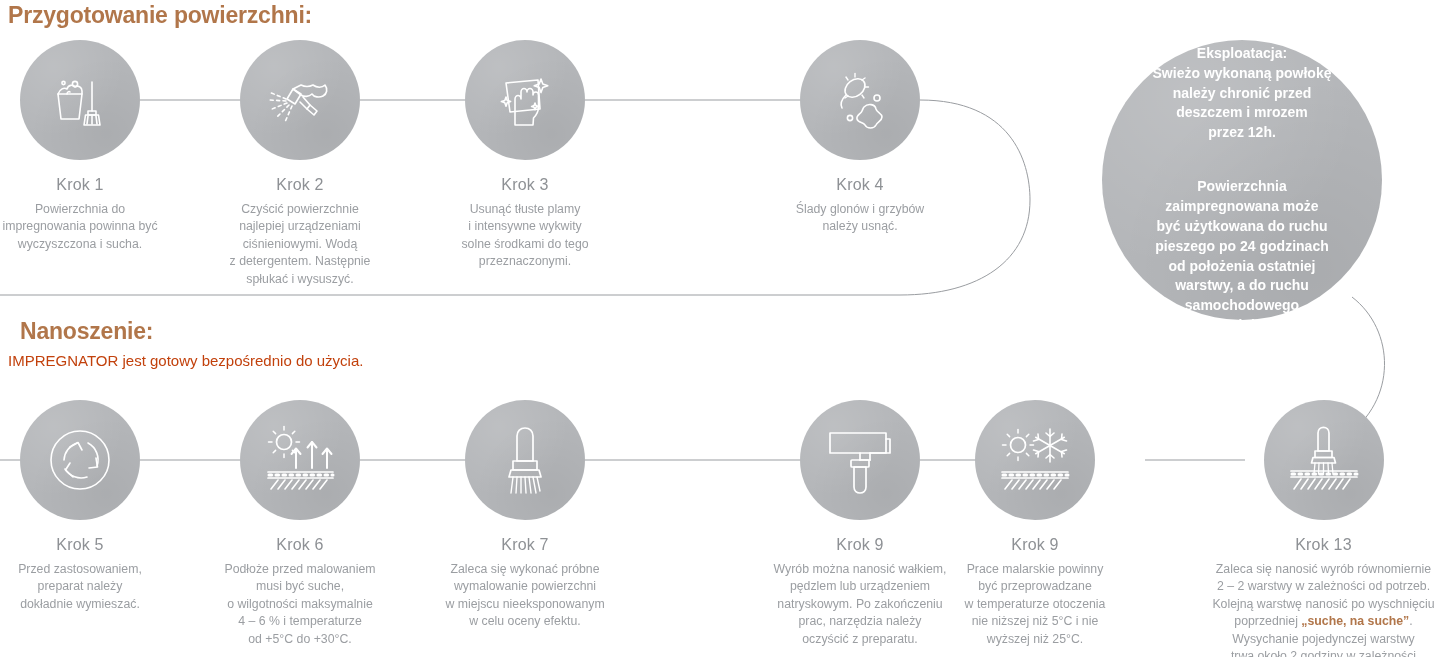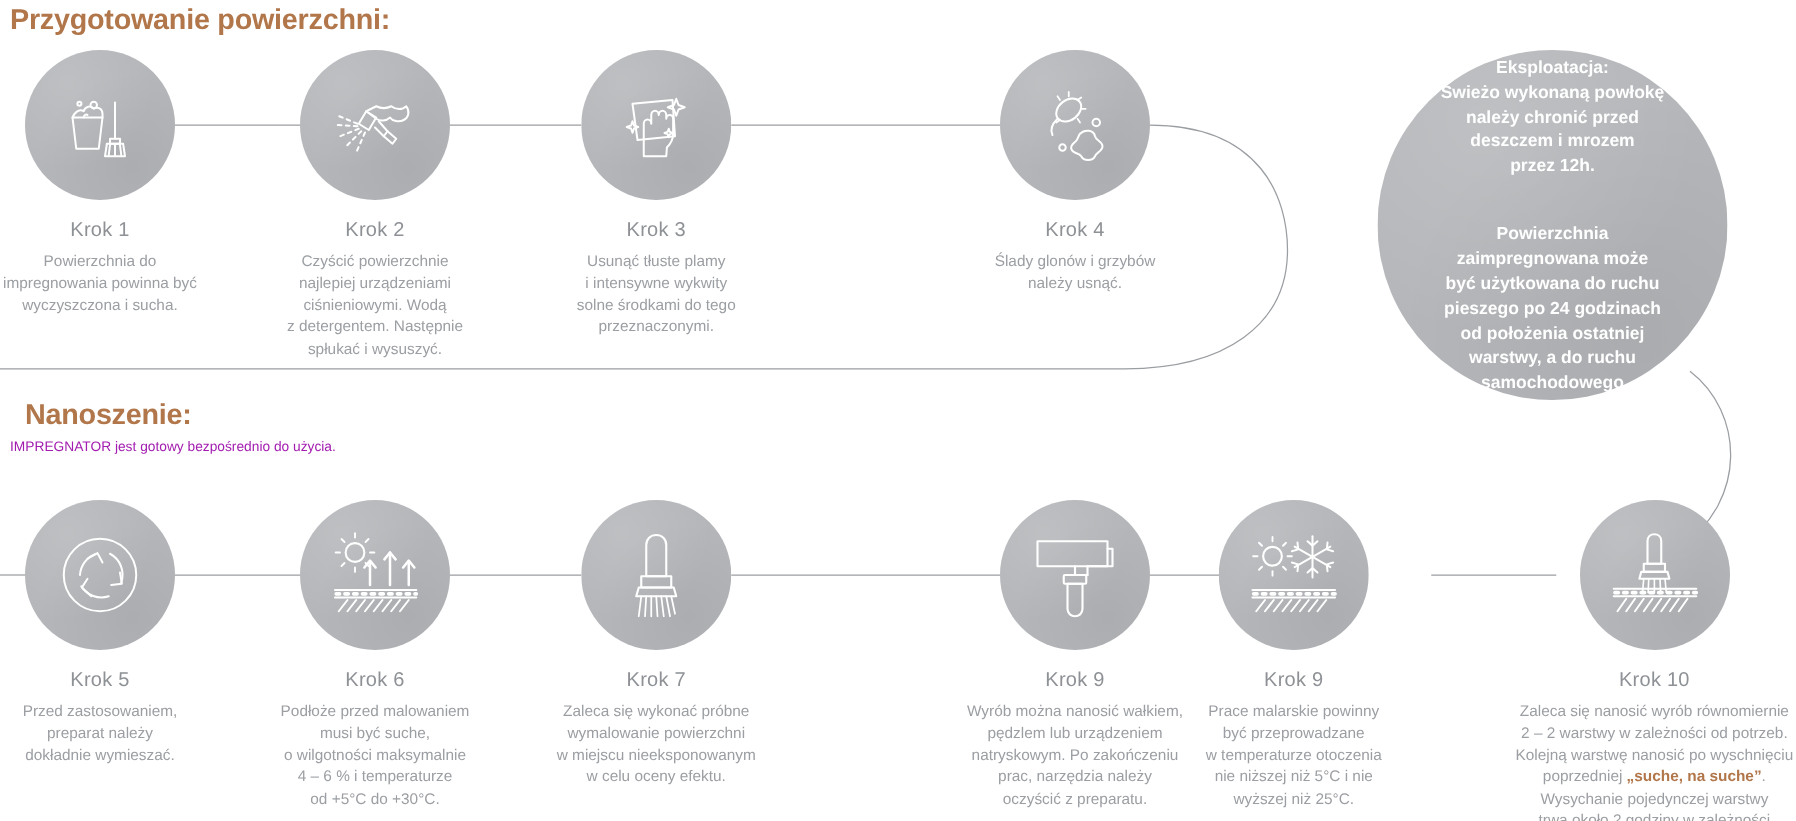--- a/index.html
+++ b/index.html
@@ -15,22 +15,22 @@
   .section-heading {
     position: absolute;
     color: #b1764a;
     font-size: 23px;
     font-weight: bold;
     letter-spacing: -0.2px;
     white-space: nowrap;
   }
   .section-sub {
     position: absolute;
-    color: #a21caf;
-    font-size: 11px;
+    color: #c2410c;
+    font-size: 15px;
     white-space: nowrap;
   }
 
   
   .connectors {
     position: absolute; left: 0; top: 0;
     width: 1437px; height: 657px;
     pointer-events: none;
   }
 
@@ -434,21 +434,21 @@
             <line x1="22" y1="64" x2="29" y2="54"></line>
               <line x1="29" y1="64" x2="36" y2="54"></line>
             <line x1="36" y1="64" x2="43" y2="54"></line>
               <line x1="43" y1="64" x2="50" y2="54"></line>
             <line x1="50" y1="64" x2="57" y2="54"></line>
               <line x1="57" y1="64" x2="64" y2="54"></line>
           </g>
         </g>
       </svg>
     </div>
-    <div class="title">Krok 10</div>
+    <div class="title">Krok 13</div>
     <div class="desc"><span>Zaleca się nanosić wyrób równomiernie
 2 – 2 warstwy w zależności od potrzeb.
 Kolejną warstwę nanosić po wyschnięciu
 poprzedniej </span><b>„suche, na suche”</b><span>.
 Wysychanie pojedynczej warstwy
 trwa około 2 godziny w zależności
 od temperatury otoczenia.</span></div>
   </div>
 
 </div>

